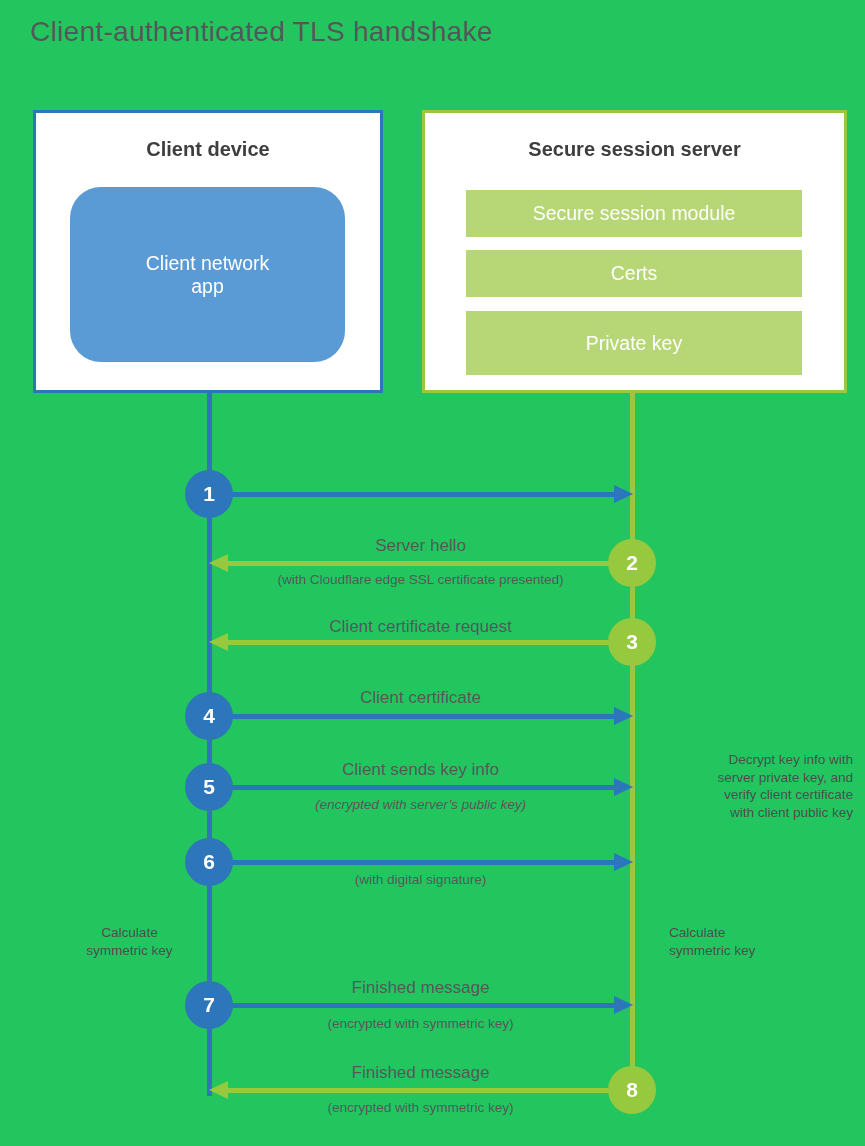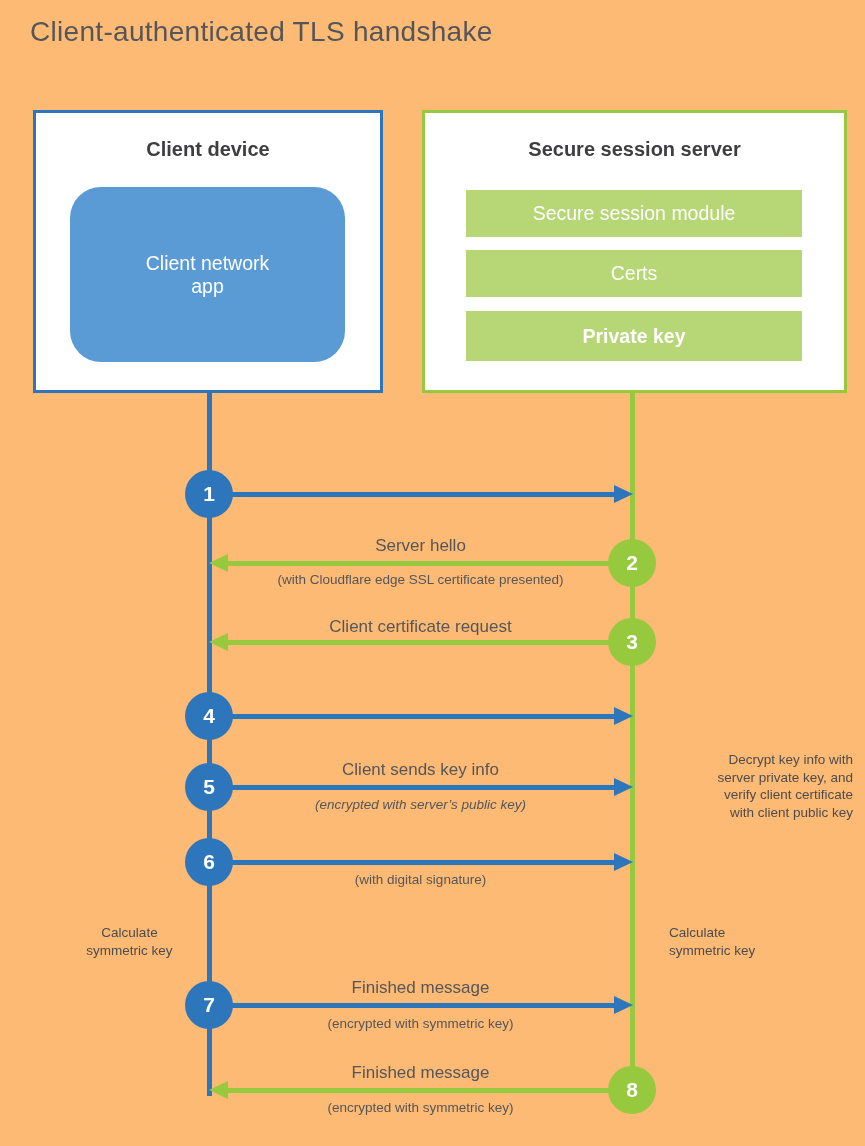--- a/index.html
+++ b/index.html
@@ -1,17 +1,17 @@
 <!DOCTYPE html>
 <html><head>
 <meta charset="utf-8">
 <style>
   html,body{margin:0;padding:0;background:#ffffff;}
   .canvas{
-    position:relative;width:865px;height:1146px;background:#fdba74;
+    position:relative;width:865px;height:1146px;background:#22c55e;
     font-family:"Liberation Sans","DejaVu Sans",sans-serif;overflow:hidden;
   }
   .page-title{
     position:absolute;left:30px;top:16px;font-size:28px;font-weight:300;
     color:#55565a;letter-spacing:0.3px;
   }
   .box{position:absolute;background:#fff;box-sizing:border-box;}
   .box.blue-border{border:3px solid #2e76bb;}
   .box.green-border{border:3px solid #97c93e;}
   .box-title{margin-top:25px;text-align:center;font-size:20px;font-weight:bold;color:#3e3e40;}
@@ -58,40 +58,41 @@
     <div class="box-title">Client device</div>
   </div>
   <div class="fill-box blue" style="left:70px;top:187px;width:275px;height:175px;">Client network
 app</div>
 
   <div class="box green-border" style="left:422px;top:110px;width:425px;height:283px;">
     <div class="box-title">Secure session server</div>
   </div>
   <div class="fill-box green" style="left:466px;top:250px;width:336px;height:47px;">Certs</div>
   <div class="fill-box green" style="left:466px;top:190px;width:336px;height:47px;">Secure session module</div>
-  <div class="fill-box green" style="left:466px;top:311px;width:336px;height:50px;font-weight:bold;">Private key</div>
+  <div class="fill-box green" style="left:466px;top:311px;width:336px;height:64px;">Private key</div>
 
   <div class="vline blue" style="left:207px;top:392px;height:704px;"></div>
   <div class="vline green" style="left:630px;top:392px;height:700px;"></div>
 
   <div class="aline blue" style="left:209px;top:492px;width:408px;"></div>
   <div class="ahead right blue" style="left:614px;top:485px;"></div>
   <div class="circle blue" style="left:185px;top:470px;">1</div>
 
   <div class="alabel" style="top:536px;">Server hello</div>
   <div class="aline green" style="left:227px;top:561px;width:405px;"></div>
   <div class="ahead left green" style="left:209px;top:554px;"></div>
   <div class="asub" style="top:572px;">(with Cloudflare edge SSL certificate presented)</div>
   <div class="circle green" style="left:608px;top:539px;">2</div>
 
   <div class="alabel" style="top:617px;">Client certificate request</div>
   <div class="aline green" style="left:227px;top:640px;width:405px;"></div>
   <div class="ahead left green" style="left:209px;top:633px;"></div>
   <div class="circle green" style="left:608px;top:618px;">3</div>
 
+  <div class="alabel" style="top:688px;">Client certificate</div>
   <div class="aline blue" style="left:209px;top:714px;width:408px;"></div>
   <div class="ahead right blue" style="left:614px;top:707px;"></div>
   <div class="circle blue" style="left:185px;top:692px;">4</div>
 
   <div class="alabel" style="top:760px;">Client sends key info</div>
   <div class="aline blue" style="left:209px;top:785px;width:408px;"></div>
   <div class="ahead right blue" style="left:614px;top:778px;"></div>
   <div class="asub" style="top:797px;font-style:italic;">(encrypted with server’s public key)</div>
   <div class="circle blue" style="left:185px;top:763px;">5</div>
 

